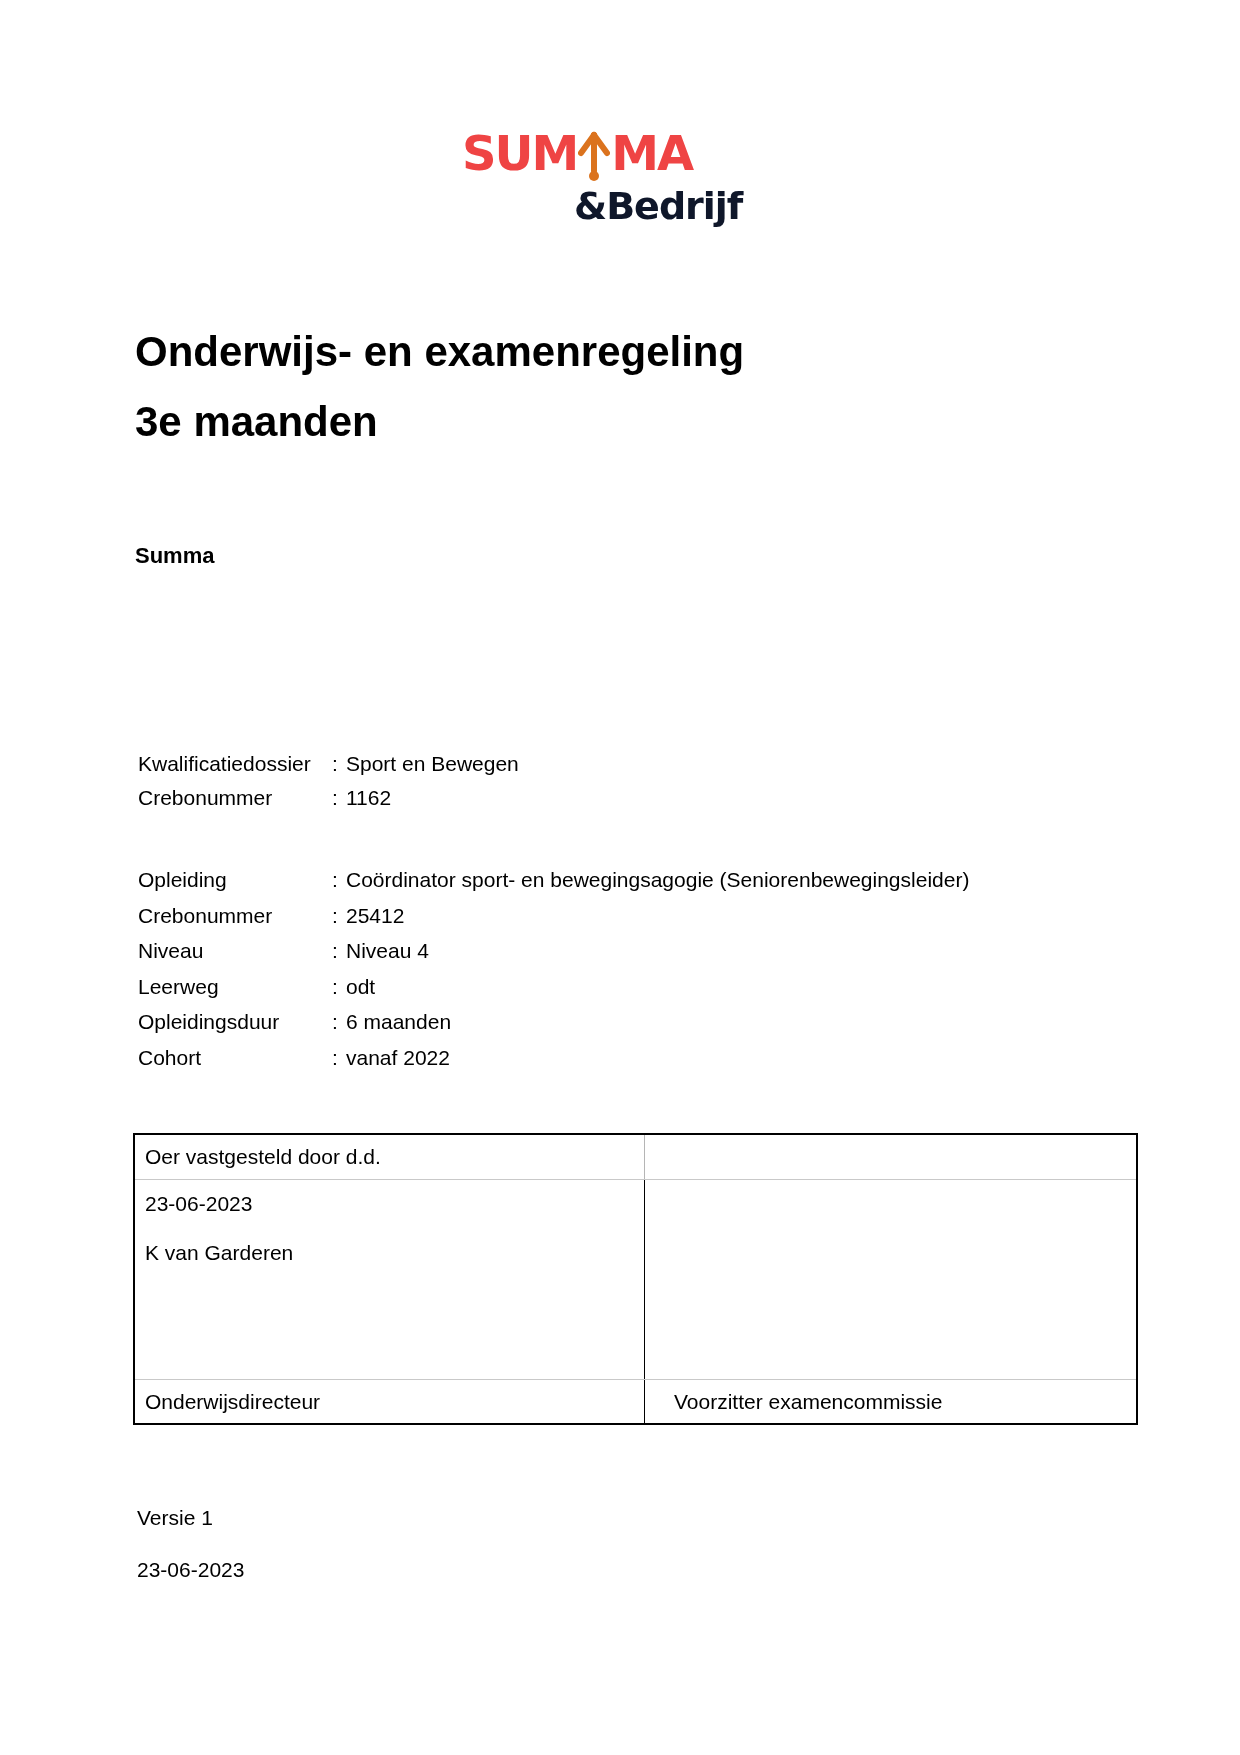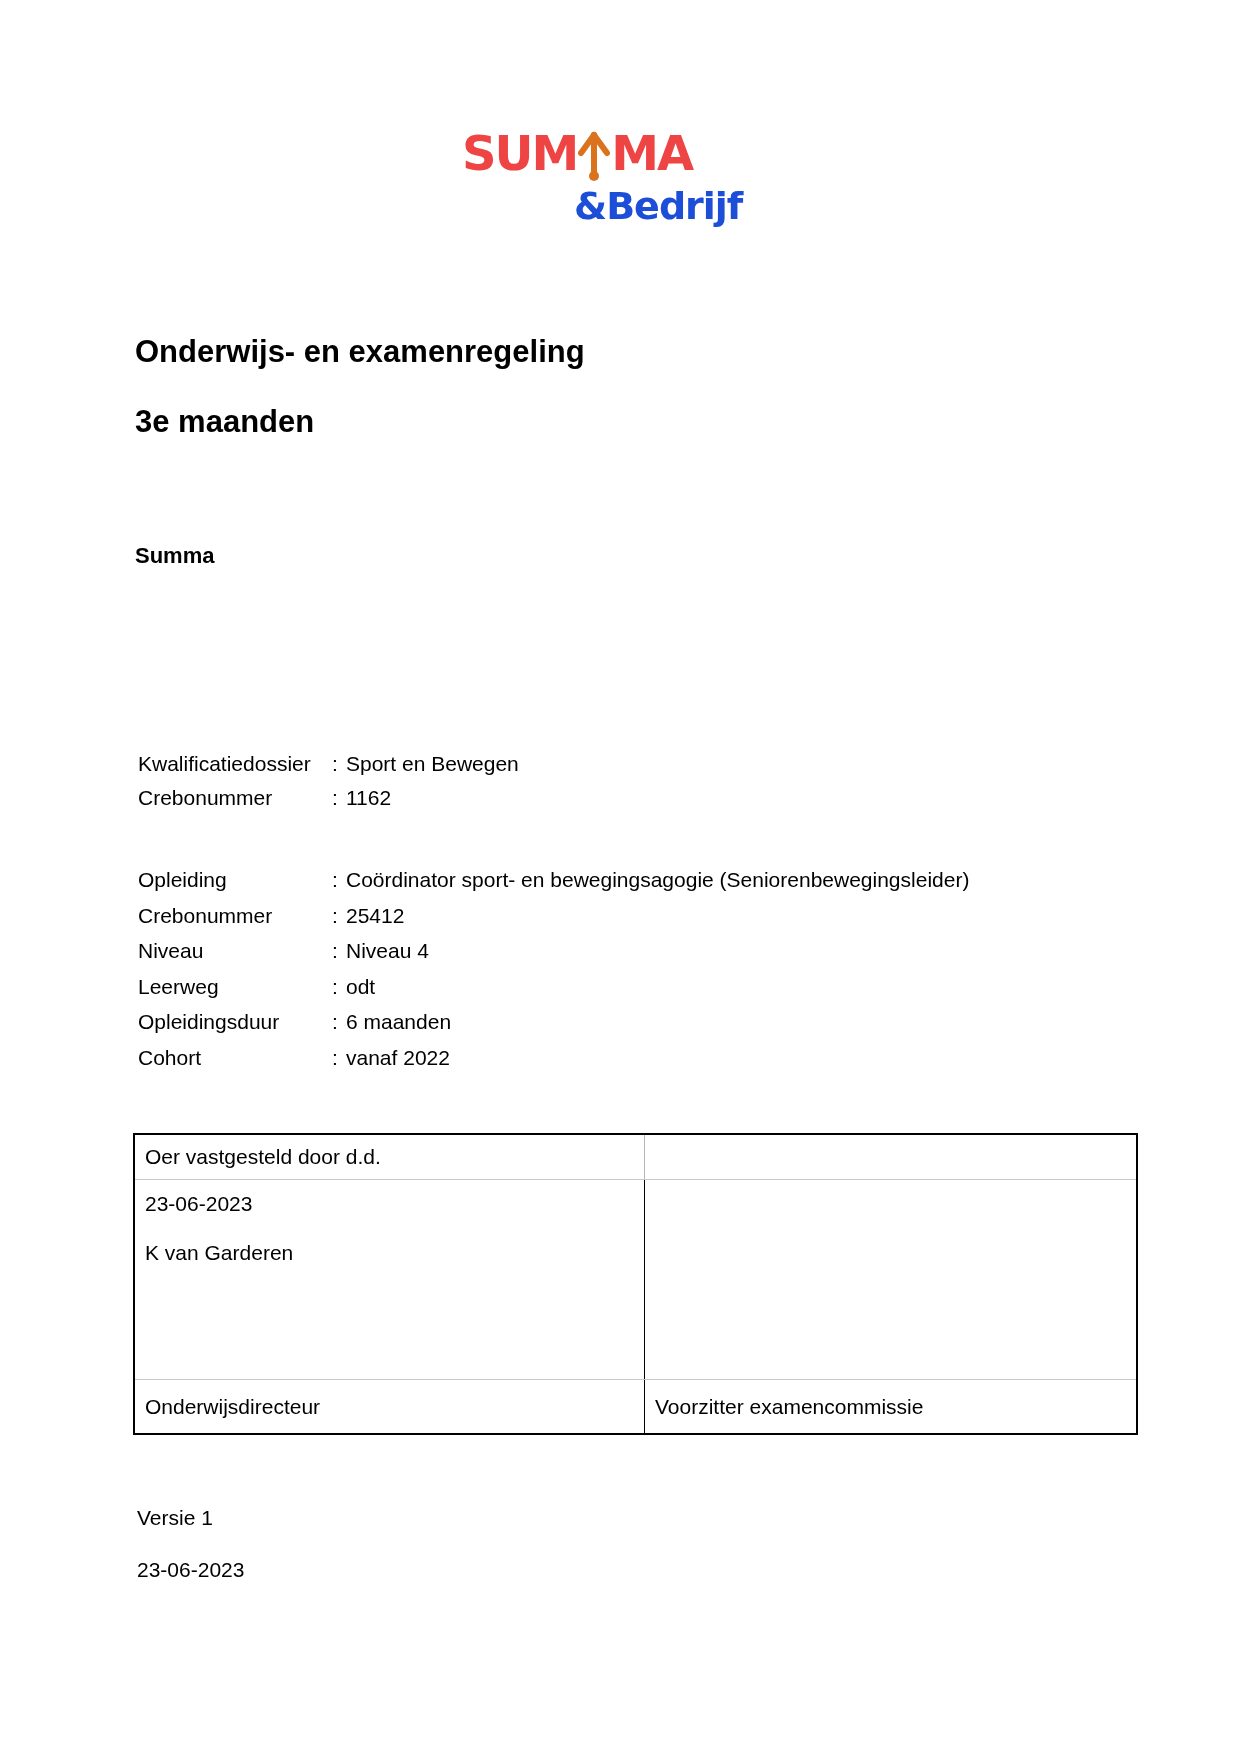--- a/index.html
+++ b/index.html
@@ -18,26 +18,26 @@
   .logo-top{
     display:flex;align-items:flex-start;
     font-family:"DejaVu Sans", sans-serif;
     font-weight:bold;font-size:48px;line-height:50px;letter-spacing:-2px;
     color:#ef4444;
   }
   .logo-arrow{width:32px;height:56px;margin:0 1px;transform:translateY(1px);}
   .logo-sub{
     font-family:"DejaVu Sans", sans-serif;
     font-weight:600;font-size:38px;line-height:40px;letter-spacing:-1px;
-    color:#1d4ed8;
+    color:#0f172a;
     margin-left:112px;margin-top:2px;
   }
 
   
-  .doc-title{position:absolute;left:135px;font-size:31px;font-weight:bold;line-height:42px;white-space:nowrap;}
+  .doc-title{position:absolute;left:135px;font-size:42px;font-weight:bold;line-height:42px;white-space:nowrap;}
   .doc-title.line1{top:331px;}
   .doc-title.line2{top:401px;}
   .org-heading{position:absolute;left:135px;top:543px;font-size:22px;font-weight:bold;}
 
   
   .kv-block{position:absolute;left:138px;font-size:21px;}
   .kv-block.first{top:747px;line-height:34px;}
   .kv-block.second{top:862px;line-height:35.5px;}
   .kv-row{display:flex;white-space:nowrap;}
   .kv-label{width:194px;flex:0 0 194px;}
@@ -56,21 +56,21 @@
   .t-cell.left{width:510px;flex:0 0 510px;}
   .t-cell.right{flex:1;}
   .row-header{height:45px;border-bottom:1px solid #c9c9c9;}
   .row-header .t-cell{display:flex;align-items:center;}
   .row-header .t-cell.left{border-right:1px solid #b5b5b5;}
   .row-body{height:199px;}
   .row-body .t-cell.left{border-right:1px solid #000000;}
   .row-body p{margin:0;padding:0;}
   .row-body p.first{margin-top:12px;}
   .row-body p.second{margin-top:25px;}
-  .row-footer{height:54px;border-top:1px solid #c9c9c9;}
+  .row-footer{height:44px;border-top:1px solid #c9c9c9;gap:19px;}
   .row-footer .t-cell{display:flex;align-items:center;}
   .row-footer .t-cell.left{border-right:1px solid #000000;}
 
   
   .version-line{position:absolute;left:137px;top:1506px;font-size:21px;}
   .date-line{position:absolute;left:137px;top:1558px;font-size:21px;}
 </style>
 </head>
 <body>
 

